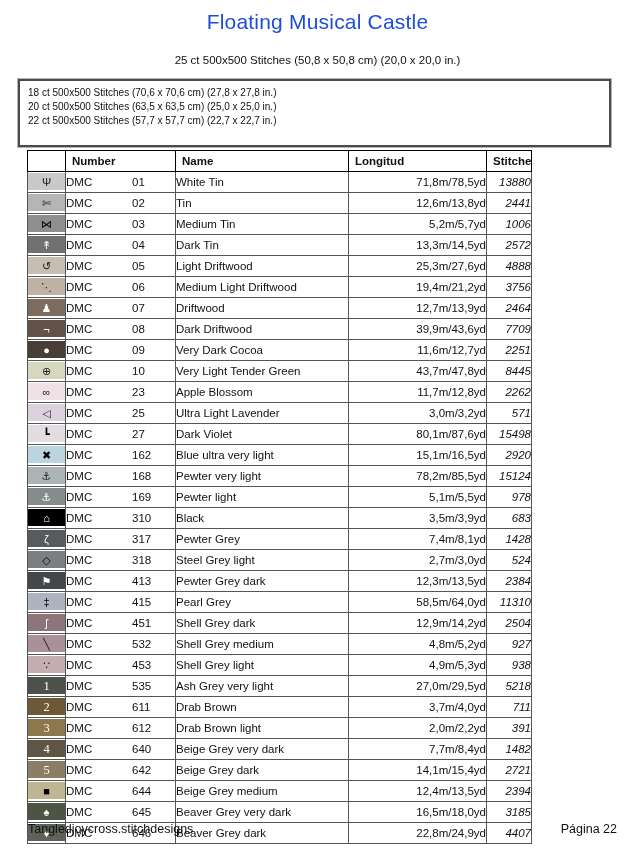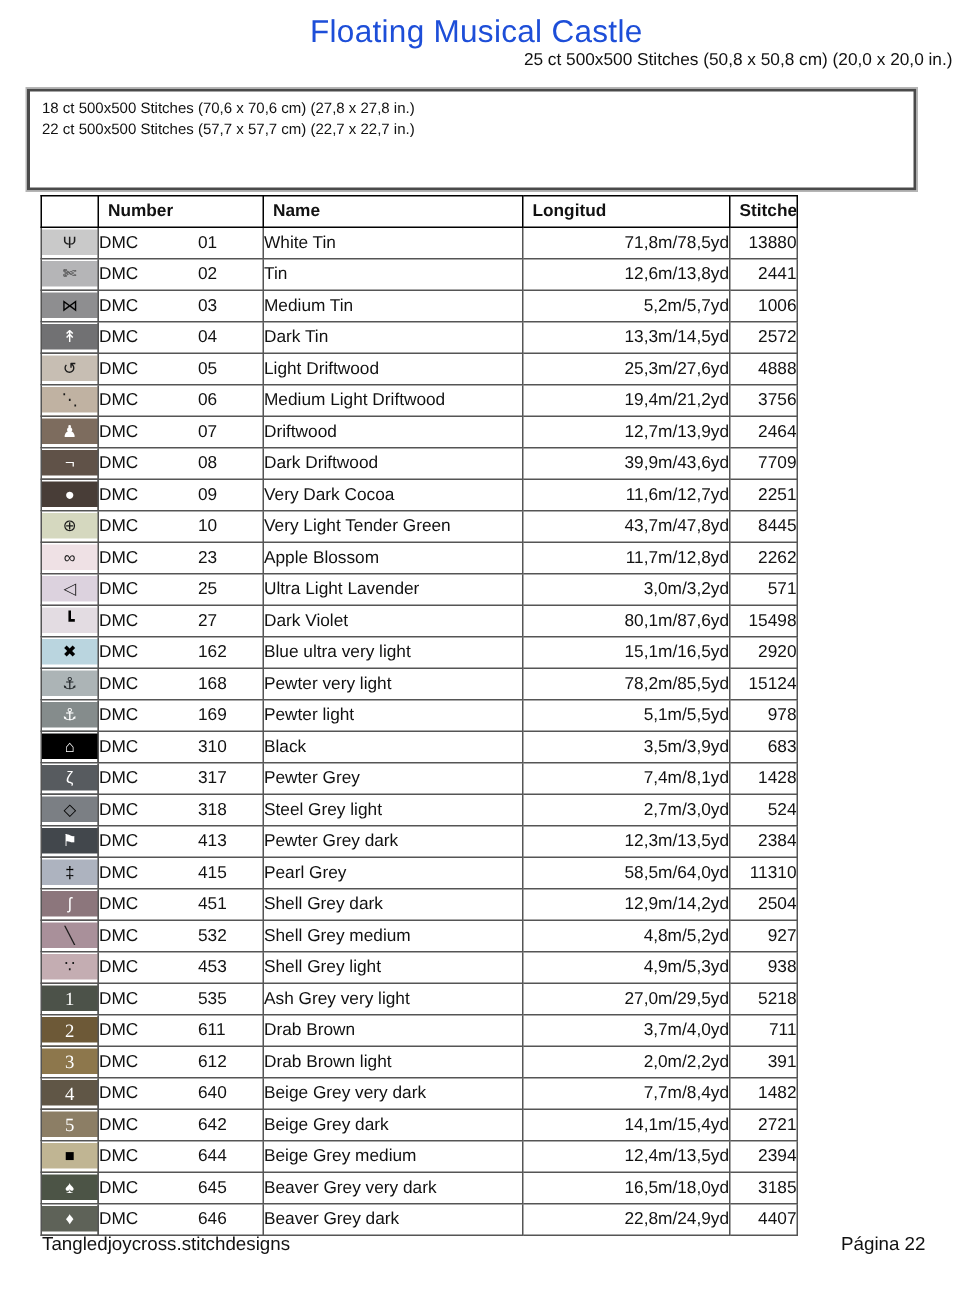--- a/index.html
+++ b/index.html
@@ -13,22 +13,23 @@
   }
   .page-title{
     text-align:center;
     font-size:21px;
     font-weight:400;
     margin-top:10px;
     letter-spacing:0.2px;
     color:#1d4ed8;
   }
   .page-subtitle{
-    text-align:right;
+    text-align:center;
     font-size:11.5px;
+    margin-top:20px;
     color:#111;
   }
   .size-box{
     margin:13px auto 0 18px;
     width:581px;
     height:54px;
     border:2px solid #4a4a4a;
     outline:1px solid #b5b5b5;
     padding:5px 0 5px 8px;
     font-size:10px;
@@ -67,40 +68,41 @@
   }
   td.sym .glyph{display:inline-block;}
   td.sym .serif{
     font-family:"Liberation Serif","DejaVu Serif",serif;
     font-size:12.5px;
   }
   td.num{padding-left:7px;}
   td.num .brand{display:inline-block;width:66px;}
   td.name{padding-left:6px;margin-left:24px;}
   td.len{text-align:right;padding-right:3px;}
-  td.sti{text-align:right;padding-right:3px;}
+  td.sti{text-align:right;padding-right:3px;font-style:italic;}
   .footer{
     position:absolute;
     left:28px;
     right:18px;
     top:822px;
     font-size:12.5px;
     color:#111;
   }
   .footer .brand-name{float:left;}
   .footer .page-num{float:right;}
 </style>
 </head>
 <body>
 
 <div class="page-title">Floating Musical Castle</div>
 <div class="page-subtitle">25 ct 500x500 Stitches (50,8 x 50,8 cm) (20,0 x 20,0 in.)</div>
 
 <div class="size-box">
   <div>18 ct 500x500 Stitches (70,6 x 70,6 cm) (27,8 x 27,8 in.)</div>
+  <div>20 ct 500x500 Stitches (63,5 x 63,5 cm) (25,0 x 25,0 in.)</div>
   <div>22 ct 500x500 Stitches (57,7 x 57,7 cm) (22,7 x 22,7 in.)</div>
 </div>
 
 <table class="legend">
   <colgroup>
     <col style="width:38px">
       <col style="width:110px">
       <col style="width:173px">
       <col style="width:138px">
       <col style="width:45px">

